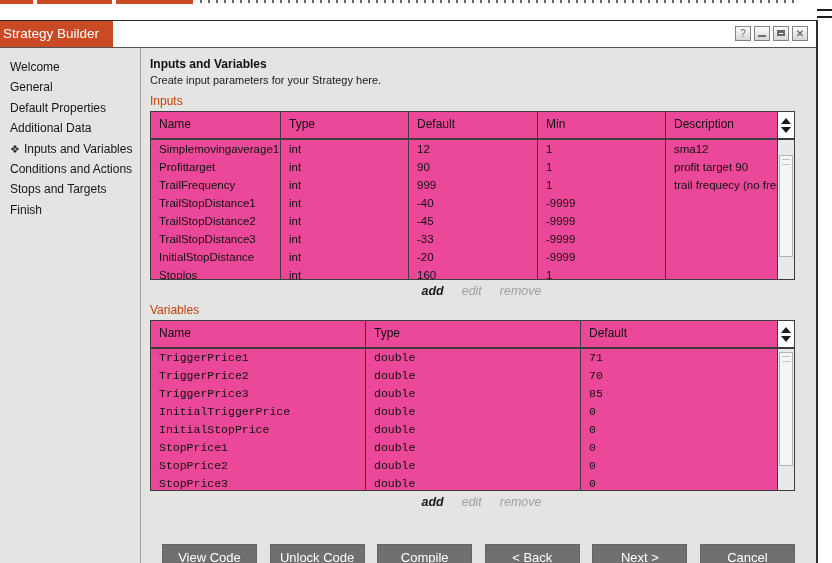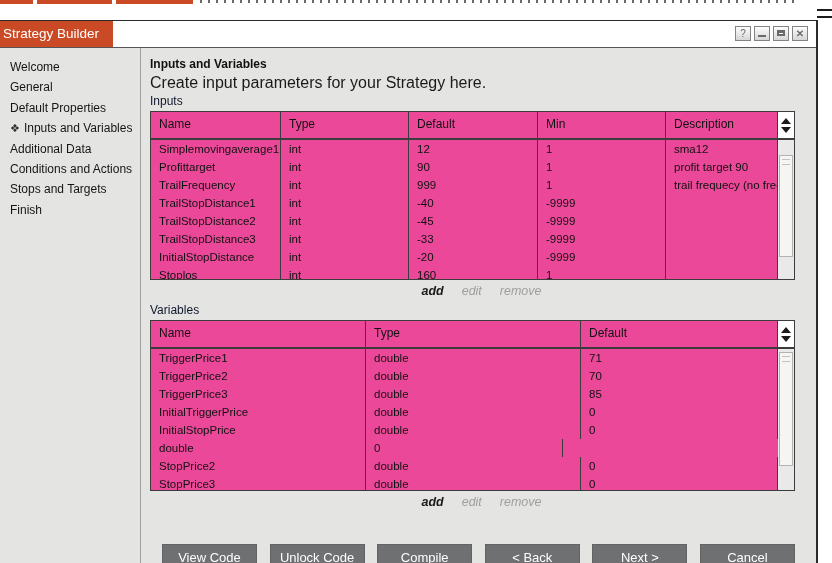--- a/index.html
+++ b/index.html
@@ -31,32 +31,32 @@
              border-top-width:3px;box-sizing:border-box;background:#fff;}
 
   .dlg-body{position:absolute;top:27px;left:0;right:0;bottom:0;display:flex;}
   .sidebar{width:141px;box-sizing:border-box;border-right:1px solid #a0a0a0;padding-top:9px;}
   .side-item{height:20.4px;line-height:20.4px;font-size:12px;color:#151515;padding-left:10px;
              white-space:nowrap;cursor:default;}
   .side-item .marker{font-size:11px;margin-right:4px;color:#2b2b2b;}
 
   .content{flex:1;padding:6px 0 0 9px;position:relative;}
   .heading{font-size:12px;font-weight:bold;color:#111;height:17px;margin-top:3px;}
-  .subtitle{font-size:16px;color:#1a1a1a;height:18px;}
-  .sec-label{font-size:12px;color:#0f172a;height:19px;line-height:19px;}
+  .subtitle{font-size:11px;color:#1a1a1a;height:18px;}
+  .sec-label{font-size:12px;color:#c2410c;height:19px;line-height:19px;}
   .sec-label.vars{margin-top:1px;}
 
   .grid{width:645px;box-sizing:border-box;border:1px solid #3c3c3c;background:#ec4899;}
   .thead{display:flex;height:26px;border-bottom:2px solid #3c3c3c;}
   .th{box-sizing:border-box;font-size:12px;line-height:24px;padding-left:8px;color:#111;
       border-right:1px solid #3c3c3c;white-space:nowrap;overflow:hidden;}
   .th.scrollcell{padding:0;border-right:none;position:relative;background:#fff;}
   .tbody{position:relative;overflow:hidden;}
   .inputs-grid .tbody{height:139px;}
-  .vars-grid .tbody{height:141px;}
+  .vars-grid .tbody{height:141px;font-family:Liberation Mono, monospace;}
   .row{display:flex;height:18px;}
   .td{box-sizing:border-box;font-size:11.5px;line-height:18px;padding-left:8px;color:#111;
       border-right:1px solid #3c3c3c;white-space:nowrap;overflow:hidden;}
   
   .inputs-grid .c0{width:130px;} .inputs-grid .c1{width:128px;} .inputs-grid .c2{width:129px;}
   .inputs-grid .c3{width:128px;} .inputs-grid .c4{width:112px;} .inputs-grid .csb{width:16px;}
   .vars-grid .c0{width:215px;} .vars-grid .c1{width:215px;} .vars-grid .c2{width:197px;}
   .vars-grid .csb{width:16px;}
 
   .scroll-arrows{position:absolute;inset:0;display:flex;flex-direction:column;align-items:center;
@@ -109,22 +109,22 @@
           </div>
           <div class="win-btn"><span style="font-weight: bold;">✕</span></div>
         </div>
     </div>
 
     <div class="dlg-body">
       <div class="sidebar">
           <div class="side-item"><span>Welcome</span></div>
           <div class="side-item"><span>General</span></div>
           <div class="side-item"><span>Default Properties</span></div>
+          <div class="side-item"><span>Additional Data</span></div>
           <div class="side-item active"><span class="marker">❖</span><span>Inputs and Variables</span></div>
-          <div class="side-item"><span>Additional Data</span></div>
           <div class="side-item"><span>Conditions and Actions</span></div>
           <div class="side-item"><span>Stops and Targets</span></div>
           <div class="side-item"><span>Finish</span></div>
         </div>
 
       <div class="content">
         <div class="heading">Inputs and Variables</div>
         <div class="subtitle">Create input parameters for your Strategy here.</div>
 
         <div class="sec-label">Inputs</div>
@@ -241,20 +241,21 @@
                 <div class="td c0">InitialTriggerPrice</div>
                 <div class="td c1">double</div>
                 <div class="td c2">0</div>
               </div>
               <div class="row">
                 <div class="td c0">InitialStopPrice</div>
                 <div class="td c1">double</div>
                 <div class="td c2">0</div>
               </div>
               <div class="row">
+                <div class="td c0">StopPrice1</div>
                 <div class="td c1">double</div>
                 <div class="td c2">0</div>
               </div>
               <div class="row">
                 <div class="td c0">StopPrice2</div>
                 <div class="td c1">double</div>
                 <div class="td c2">0</div>
               </div>
               <div class="row">
                 <div class="td c0">StopPrice3</div>

